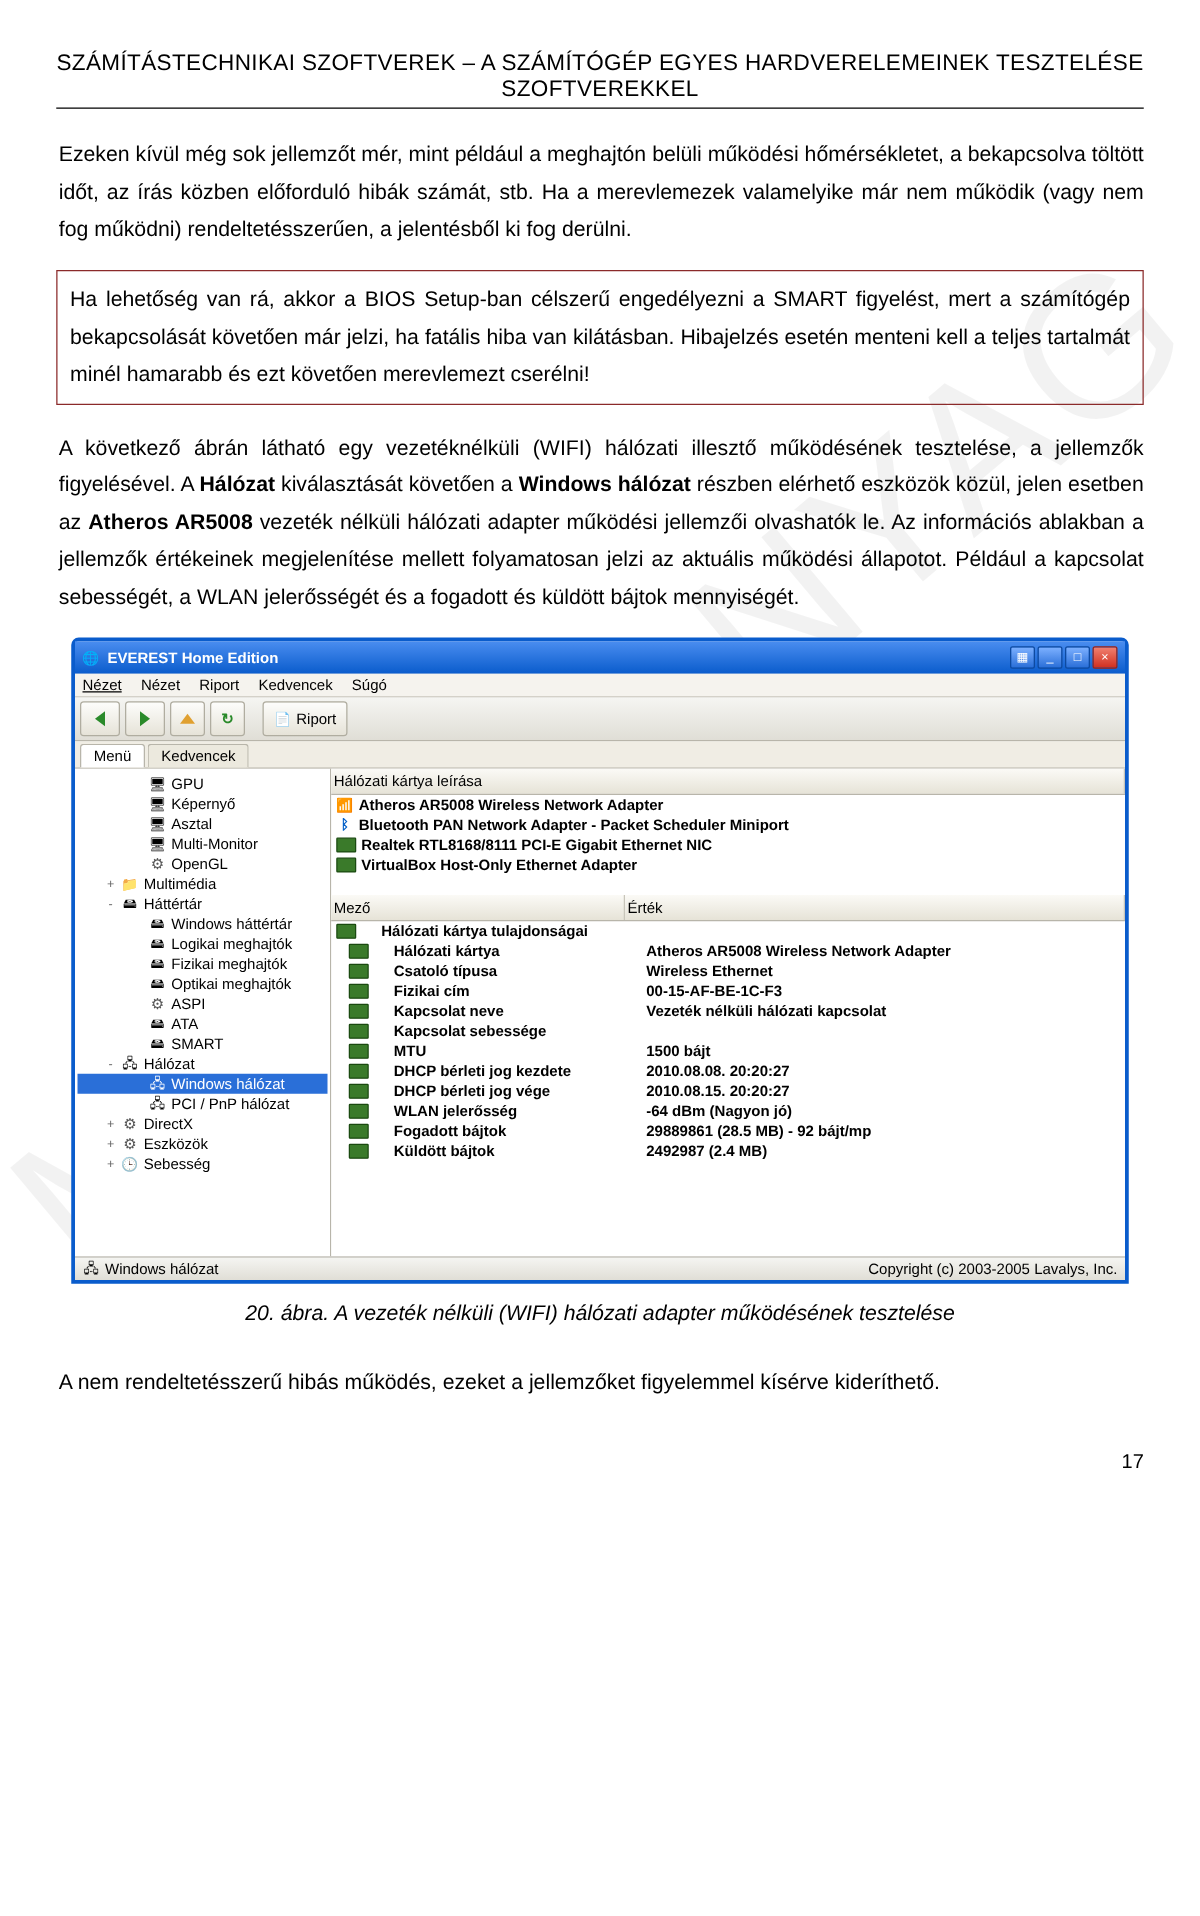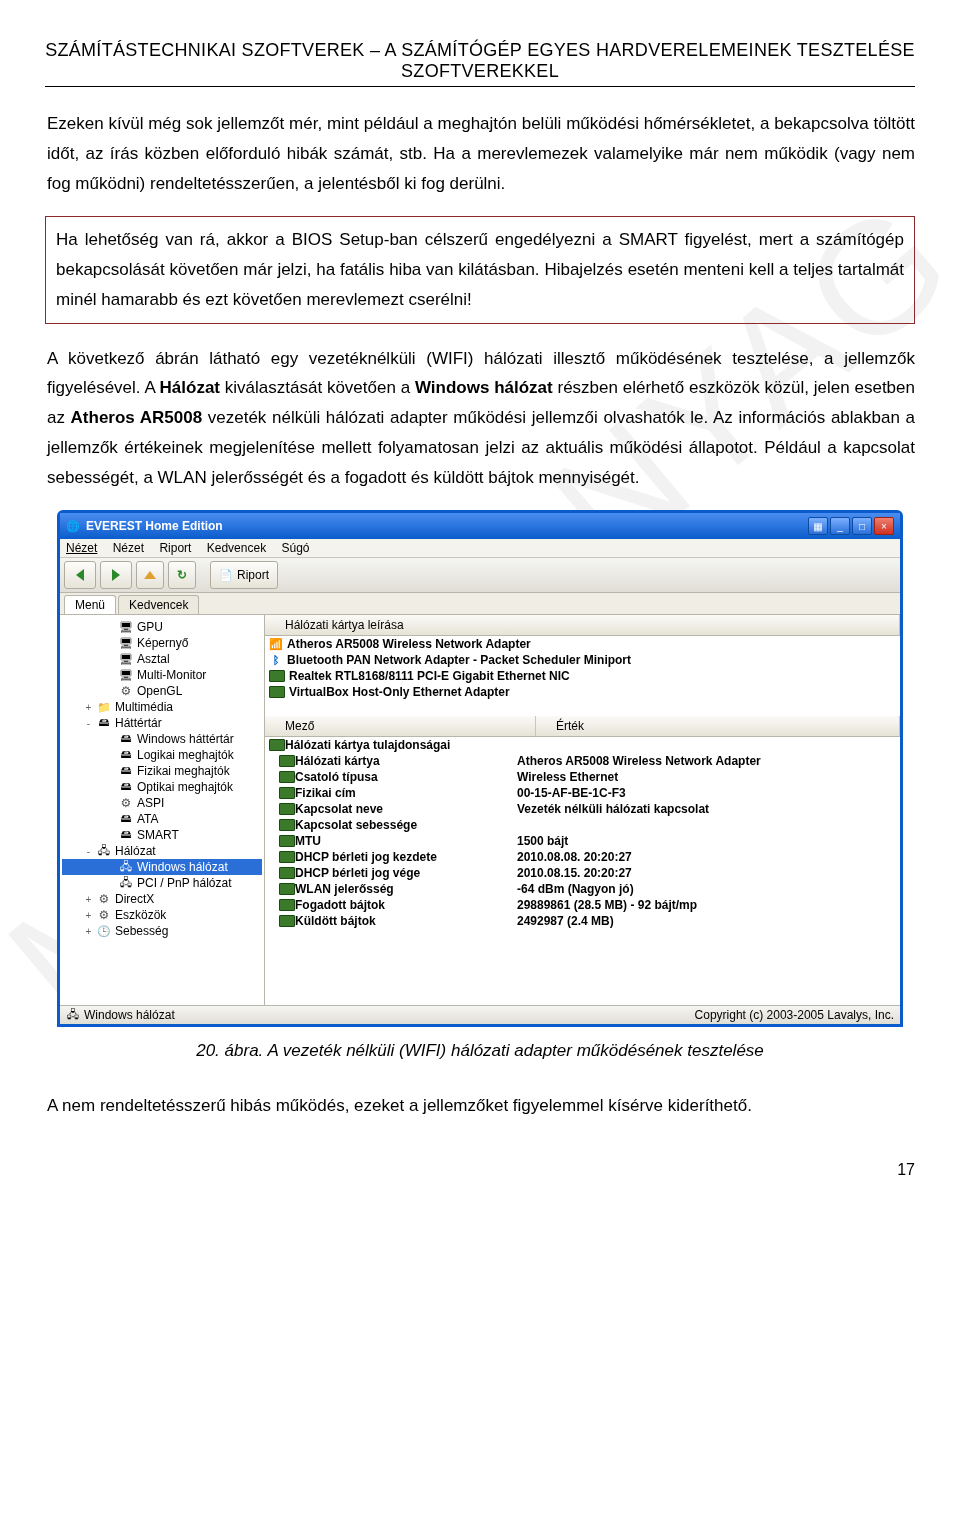--- a/index.html
+++ b/index.html
@@ -146,25 +146,25 @@
   .tree-row.selected { background: #2a6fd8; color:#fff; }
   .expander { width:9px; text-align:center; color:#666; font-size:10px; }
   .ico { width:14px;height:14px; display:inline-flex;align-items:center;justify-content:center;
     font-size:11px; }
   .right-pane { flex:1; display:flex; flex-direction:column; background:#fff;}
   .list-header {
     background: linear-gradient(to bottom,#fbfaf6,#e6e3d7);
     border-bottom: 1px solid #b8b5aa;
     display:flex;
   }
-  .list-header .col { padding: 3px 20px; border-right:1px solid #c8c5ba; font-size:12px;}
+  .list-header .col { padding: 3px 2px; border-right:1px solid #c8c5ba; font-size:12px;}
   .list-body { flex:1; overflow:auto;font-weight:bold; }
   .list-row { display:flex; align-items:center; padding: 1px 4px; gap:4px; }
   .second-grid .row { display:flex; }
-  .second-grid .c1 { width: 230px; padding:1px 4px; display:flex;align-items:center;gap:0;}
+  .second-grid .c1 { width: 230px; padding:1px 4px; display:flex;align-items:center;gap:20px;}
   .second-grid .c2 { flex:1; padding:1px 4px;}
   .statusbar {
     background: linear-gradient(to bottom,#f5f5f2,#e0ded6);
     border-top: 1px solid #b8b5aa;
     display:flex; padding: 2px 6px; font-size:12px;
   }
   .statusbar .sleft { flex:1; display:flex;align-items:center;gap:4px;}
   .ic-globe::before{content:"🌐";font-size:11px;}
   .ic-wifi::before{content:"📶";font-size:11px;}
   .ic-bt::before{content:"ᛒ";color:#0460c8;font-weight:bold;}

